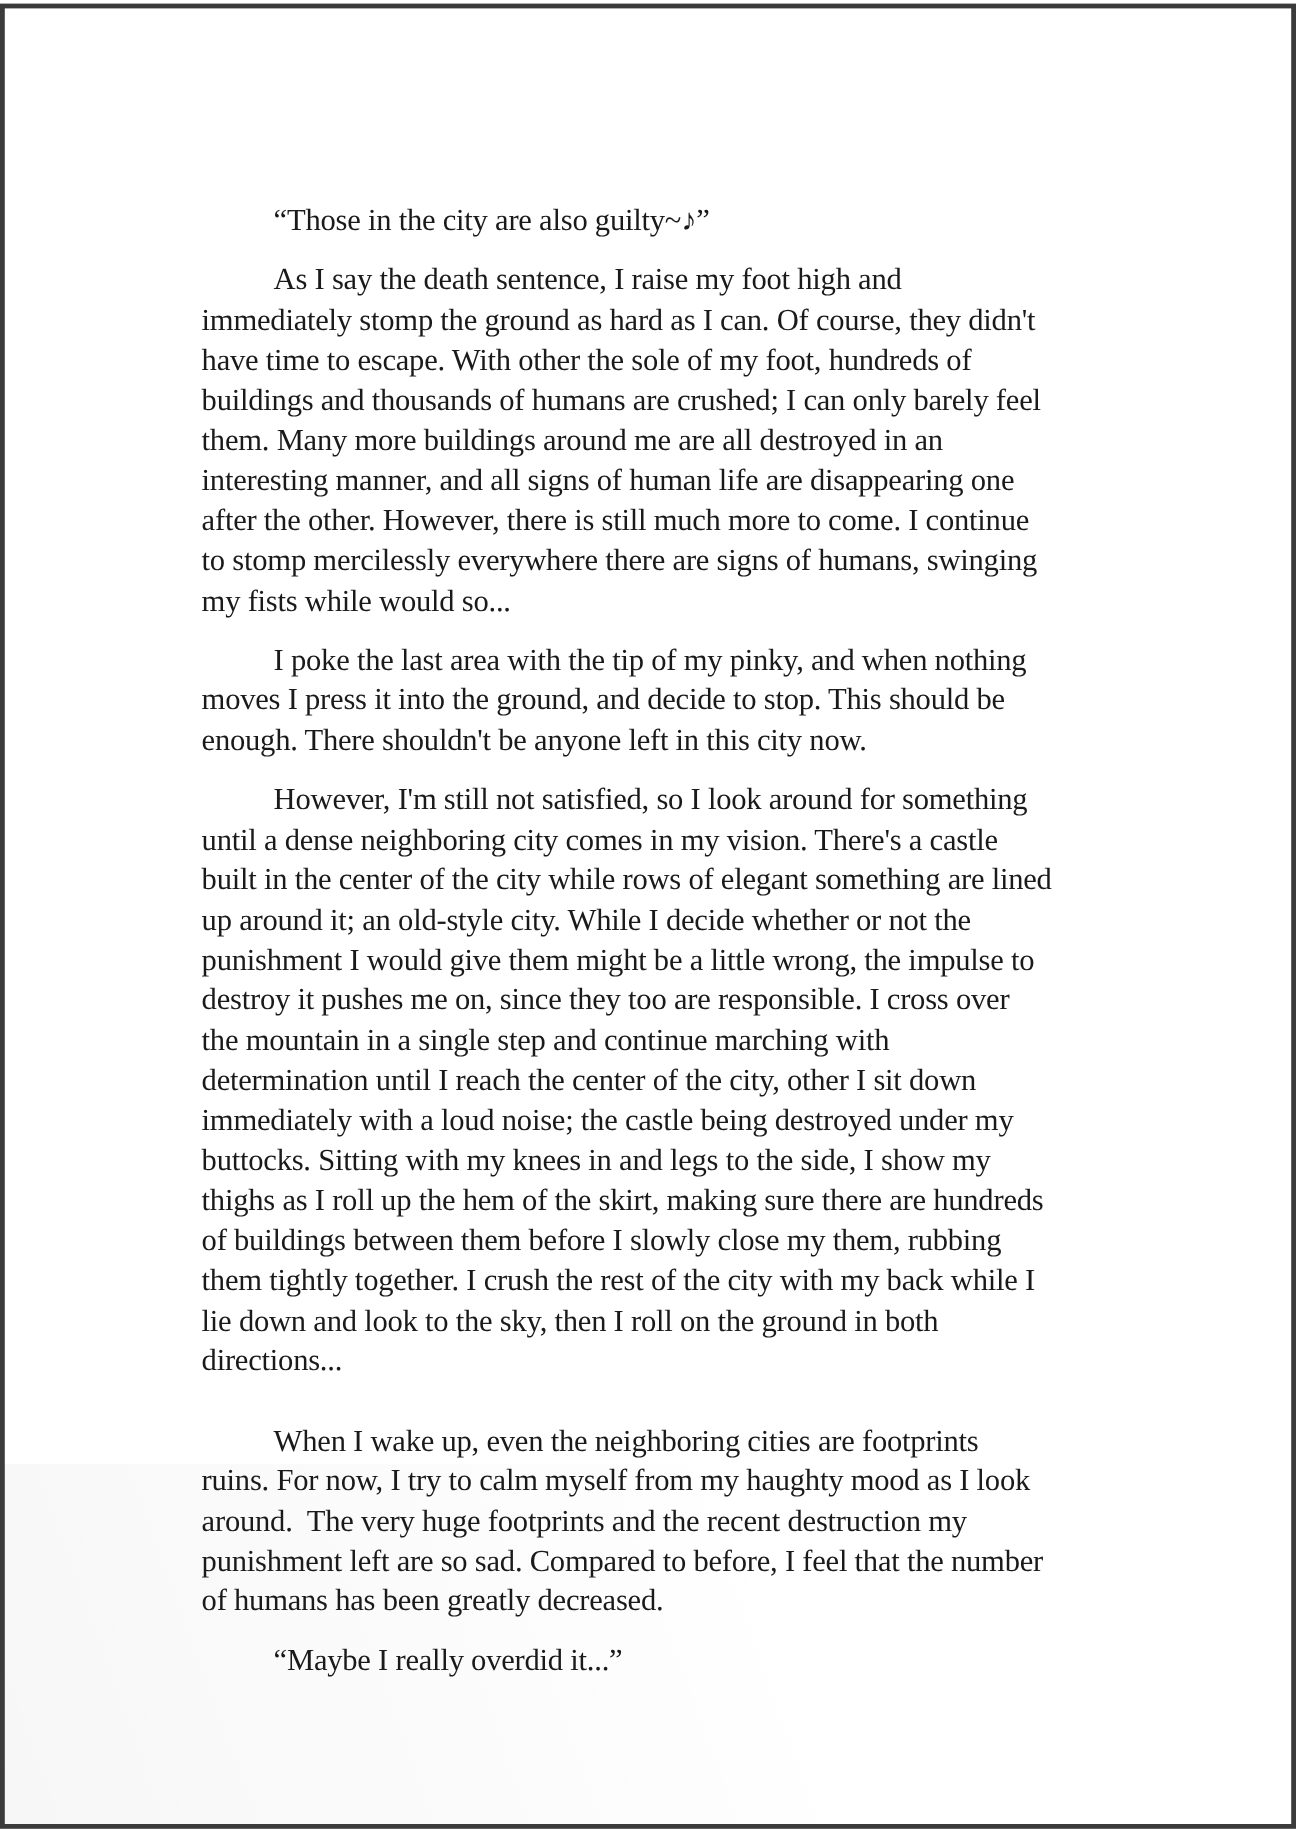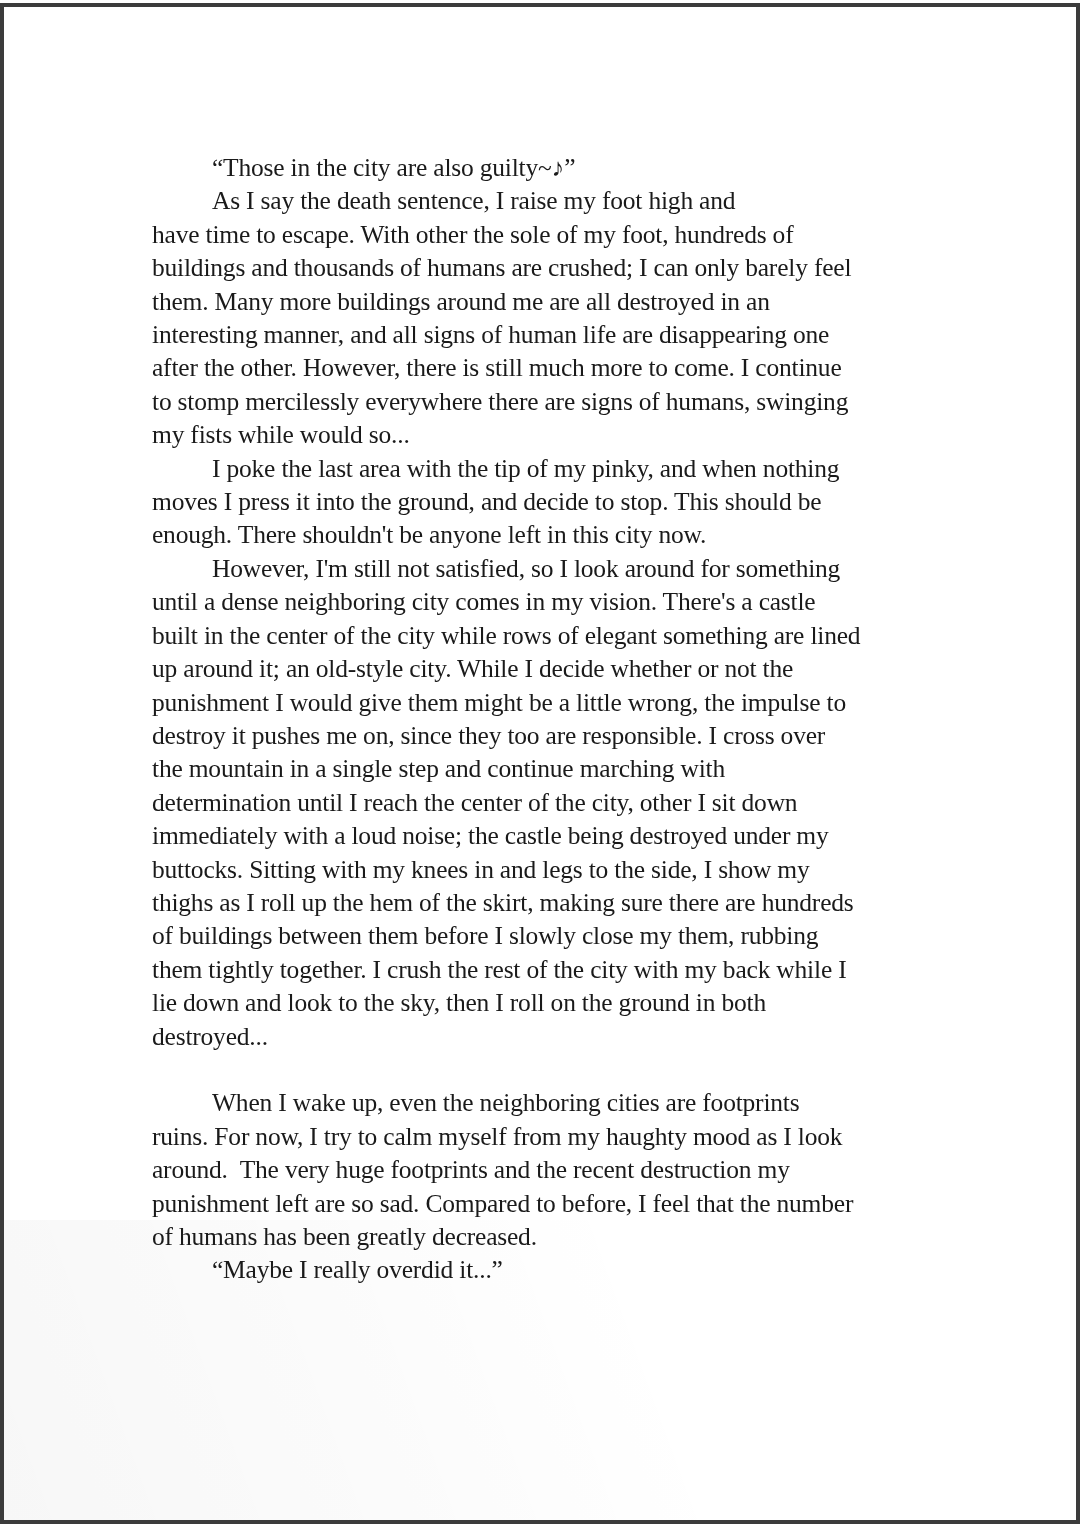--- a/index.html
+++ b/index.html
@@ -45,21 +45,21 @@
     left: 152px;
     top: 151px;
     width: 760px;
     color: #1a1a1a;
     font-size: 25.5px;
     line-height: 33.4px;
     letter-spacing: -0.2px;
     z-index: 2;
   }
   .paragraph {
-    margin: 0;
+    margin: 16px;
   }
   .paragraph.gap-before {
     margin-top: 33.4px;
   }
   .text-line {
     white-space: pre;
   }
   .paragraph.indent .text-line:first-child {
     padding-left: 60px;
   }
@@ -68,20 +68,21 @@
 <body>
 
 <main>
   <div class="page-vignette"></div>
   <section class="text-block" id="text-block" style="color: rgb(26, 26, 26);">
       <div class="paragraph indent">
         <div class="text-line">“Those in the city are also guilty~♪”</div>
       </div>
       <div class="paragraph indent">
         <div class="text-line">As I say the death sentence, I raise my foot high and</div>
+        <div class="text-line">immediately stomp the ground as hard as I can. Of course, they didn't</div>
         <div class="text-line">have time to escape. With other the sole of my foot, hundreds of</div>
         <div class="text-line">buildings and thousands of humans are crushed; I can only barely feel</div>
         <div class="text-line">them. Many more buildings around me are all destroyed in an</div>
         <div class="text-line">interesting manner, and all signs of human life are disappearing one</div>
         <div class="text-line">after the other. However, there is still much more to come. I continue</div>
         <div class="text-line">to stomp mercilessly everywhere there are signs of humans, swinging</div>
         <div class="text-line">my fists while would so...</div>
       </div>
       <div class="paragraph indent">
         <div class="text-line">I poke the last area with the tip of my pinky, and when nothing</div>
@@ -96,21 +97,21 @@
         <div class="text-line">punishment I would give them might be a little wrong, the impulse to</div>
         <div class="text-line">destroy it pushes me on, since they too are responsible. I cross over</div>
         <div class="text-line">the mountain in a single step and continue marching with</div>
         <div class="text-line">determination until I reach the center of the city, other I sit down</div>
         <div class="text-line">immediately with a loud noise; the castle being destroyed under my</div>
         <div class="text-line">buttocks. Sitting with my knees in and legs to the side, I show my</div>
         <div class="text-line">thighs as I roll up the hem of the skirt, making sure there are hundreds</div>
         <div class="text-line">of buildings between them before I slowly close my them, rubbing</div>
         <div class="text-line">them tightly together. I crush the rest of the city with my back while I</div>
         <div class="text-line">lie down and look to the sky, then I roll on the ground in both</div>
-        <div class="text-line">destroyed...</div>
+        <div class="text-line">directions...</div>
       </div>
       <div class="paragraph indent gap-before">
         <div class="text-line">When I wake up, even the neighboring cities are footprints</div>
         <div class="text-line">ruins. For now, I try to calm myself from my haughty mood as I look</div>
         <div class="text-line">around.  The very huge footprints and the recent destruction my</div>
         <div class="text-line">punishment left are so sad. Compared to before, I feel that the number</div>
         <div class="text-line">of humans has been greatly decreased.</div>
       </div>
       <div class="paragraph indent">
         <div class="text-line">“Maybe I really overdid it...”</div>

